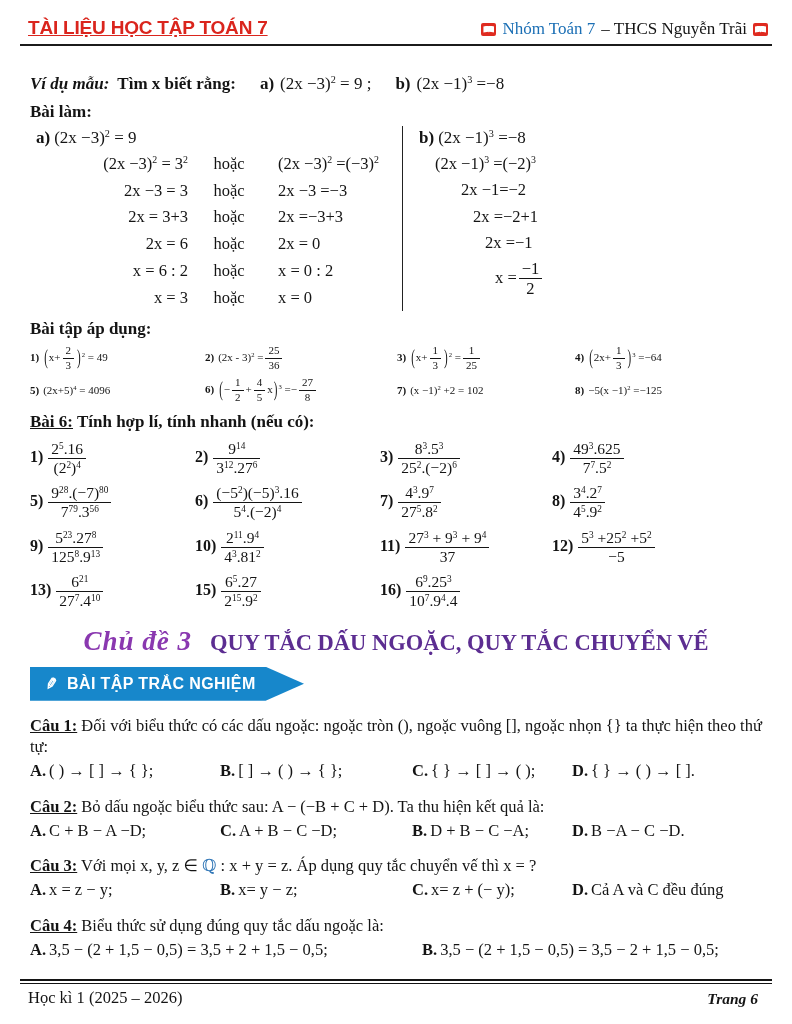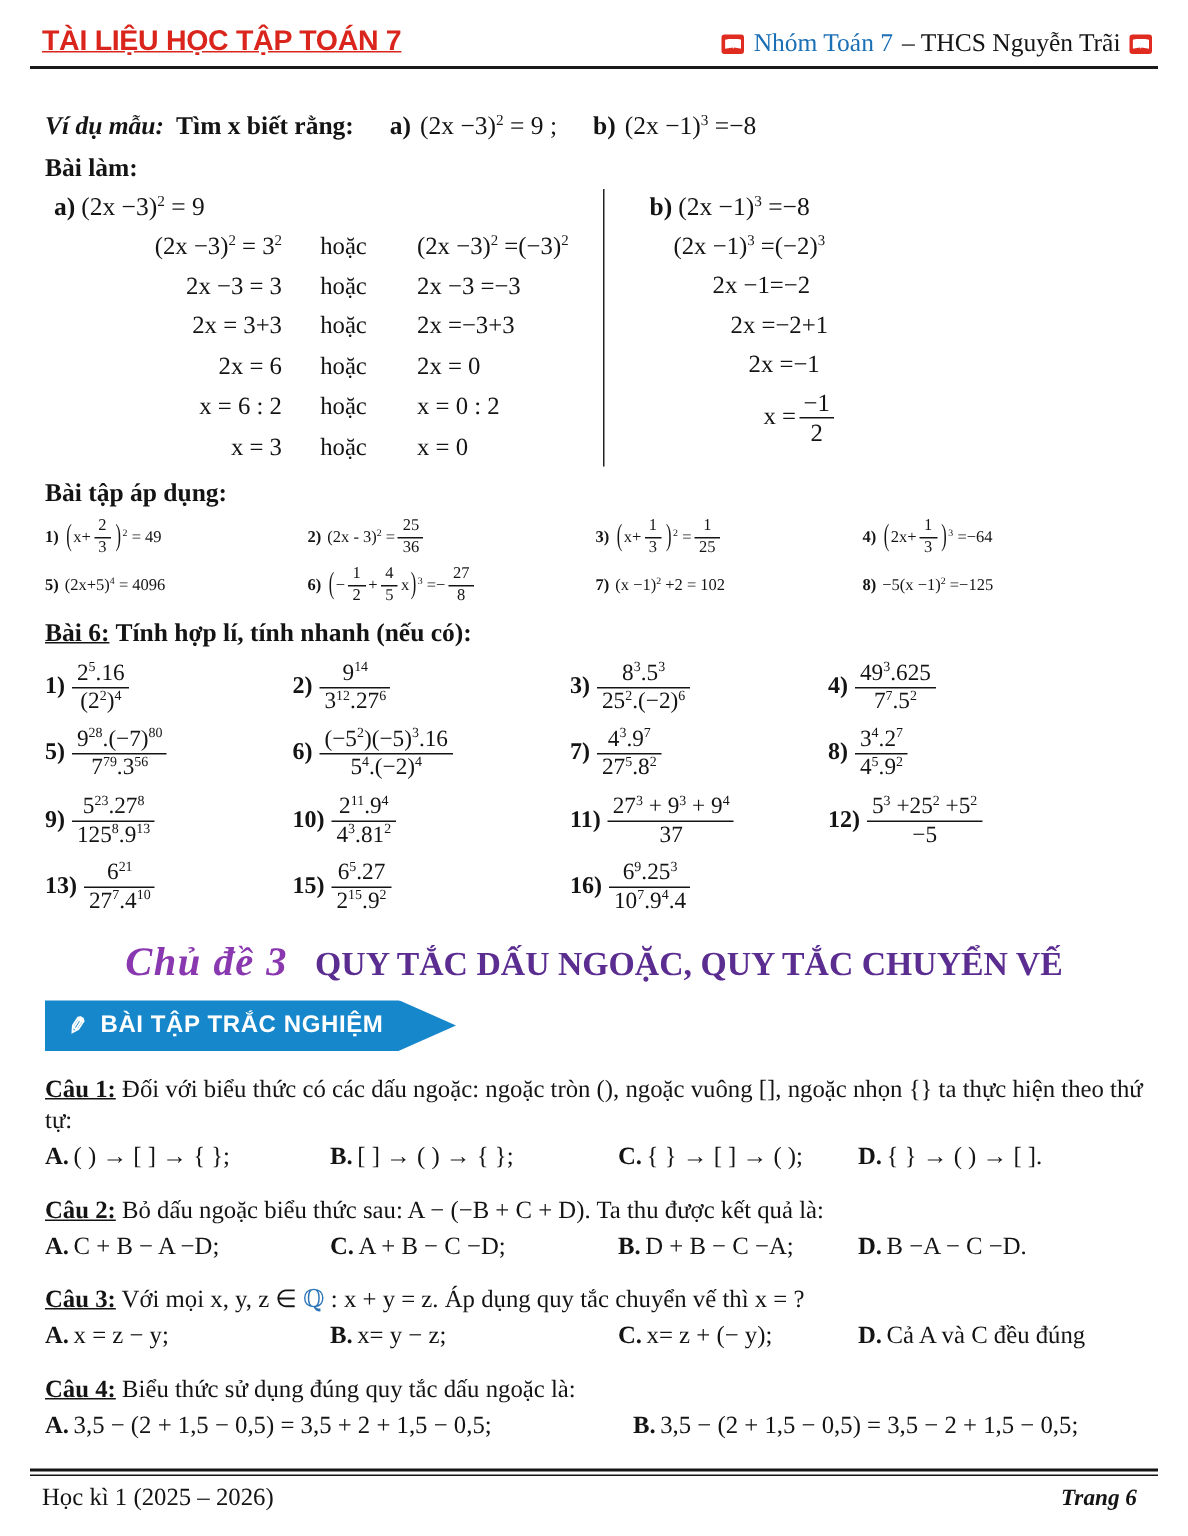--- a/index.html
+++ b/index.html
@@ -30,21 +30,21 @@
   .example{display:flex;align-items:center;gap:24px;margin-top:28px;font-size:17px;}
   .ex-label{font-style:italic;font-weight:bold;}
   .ex-prompt{font-weight:bold;margin-left:-16px;}
   .ex-part{display:flex;align-items:center;gap:6px;}
   .ex-part b{font-weight:bold;}
   .work-title{font-weight:bold;font-size:17px;margin-top:8px;}
 
   
   .sol{display:flex;margin-top:4px;}
   .sol-a{flex:0 0 372px;}
-  .sol-b{flex:1;border-left:1.5px solid #222;padding-left:24px;}
+  .sol-b{flex:1;border-left:1.5px solid #222;padding-left:10px;}
   .sa-head,.sb-head{font-size:17px;margin:2px 0 3px 6px;}
   .sa-head b,.sb-head b{font-weight:bold;margin-right:4px;}
   .sa-row{display:grid;grid-template-columns:168px 62px 1fr;font-size:16.5px;line-height:1.62;}
   .sa-row .l{text-align:right;padding-right:10px;}
   .sa-row .m{text-align:center;}
   .sa-row .r{text-align:left;padding-left:18px;}
   .sb-row{font-size:16.5px;line-height:1.6;}
   .sb-rows .sb-row:nth-child(1){padding-left:22px;}
   .sb-rows .sb-row:nth-child(2){padding-left:48px;}
   .sb-rows .sb-row:nth-child(3){padding-left:60px;}
@@ -225,21 +225,21 @@
       <div class="opts">
         <span class="opt"><b>A.</b><span>( ) → [ ] → { };</span></span>
         <span class="opt"><b>B.</b><span>[ ] → ( ) → { };</span></span>
         <span class="opt"><b>C.</b><span>{ } → [ ] → ( );</span></span>
         <span class="opt"><b>D.</b><span>{ } → ( ) → [ ].</span></span>
       </div>
     </div>
 
     <div class="q">
       <span class="q-label">Câu 2:</span>
-      <span>Bỏ dấu ngoặc biểu thức sau: A − (−B + C + D). Ta thu được kết quả là:</span>
+      <span>Bỏ dấu ngoặc biểu thức sau: A − (−B + C + D). Ta thu hiện kết quả là:</span>
       <div class="opts">
         <span class="opt"><b>A.</b><span>C + B − A −D;</span></span>
         <span class="opt"><b>C.</b><span>A + B − C −D;</span></span>
         <span class="opt"><b>B.</b><span>D + B − C −A;</span></span>
         <span class="opt"><b>D.</b><span>B −A − C −D.</span></span>
       </div>
     </div>
 
     <div class="q">
       <span class="q-label">Câu 3:</span>

